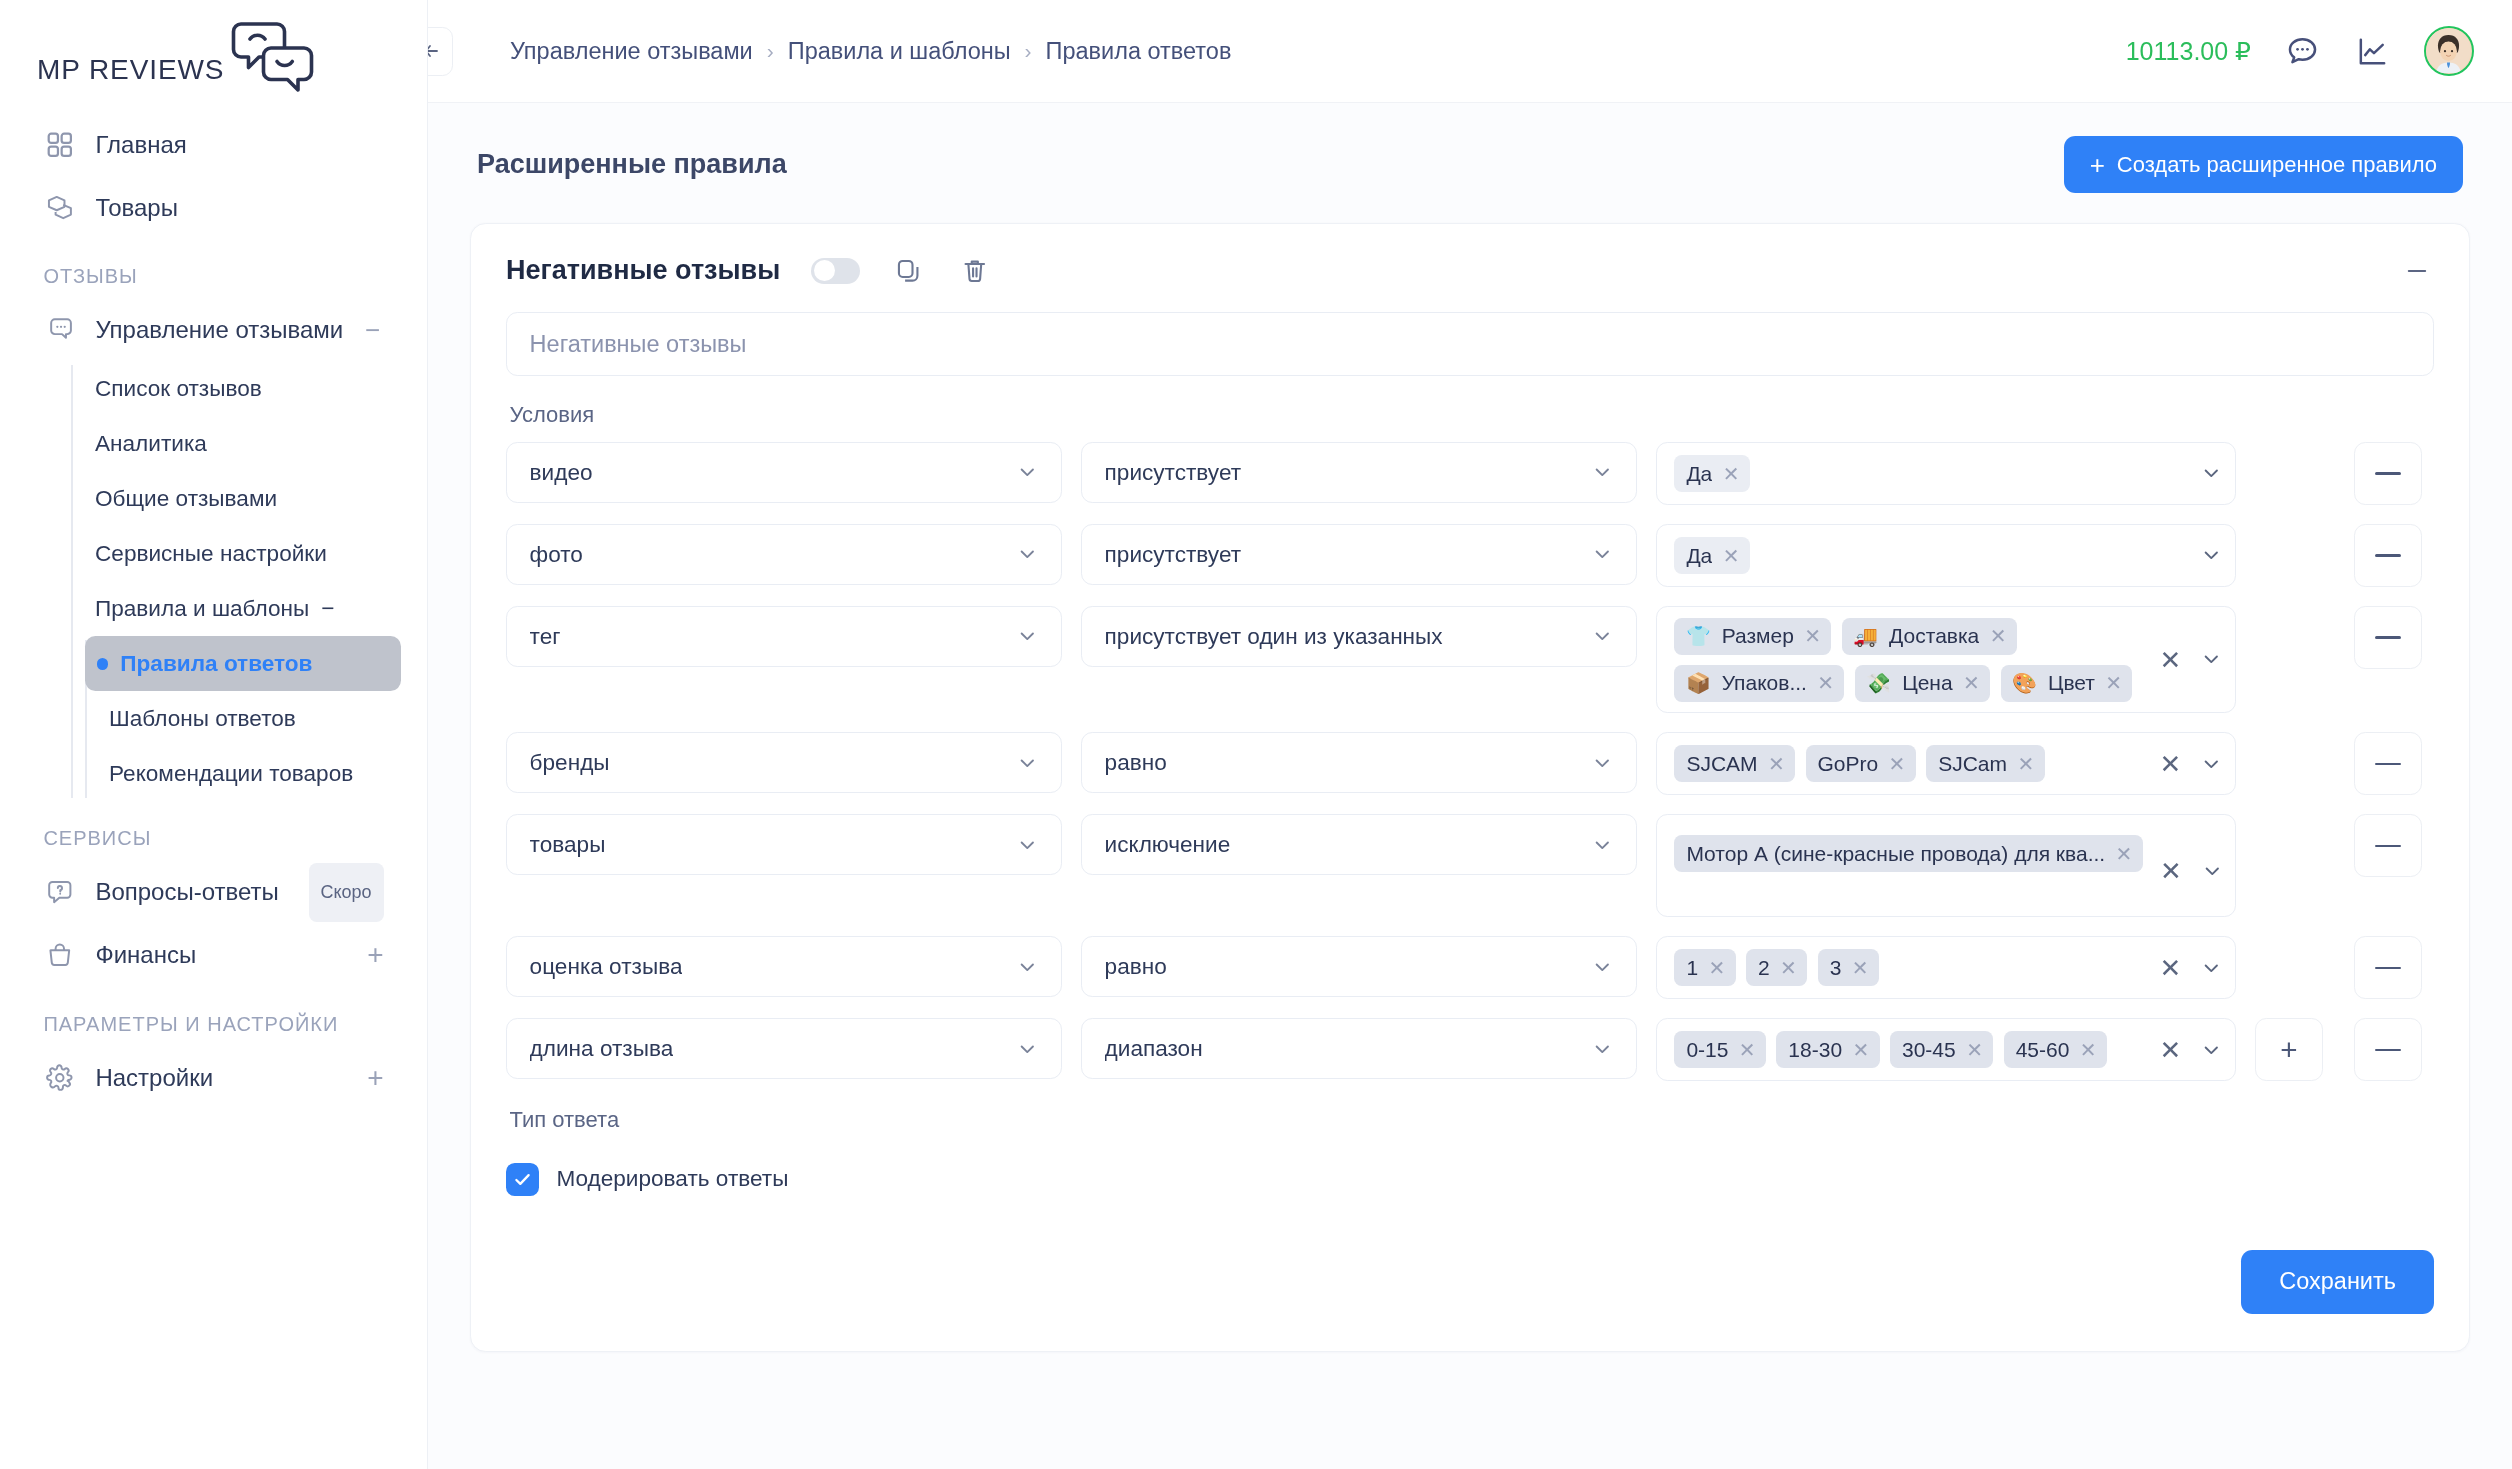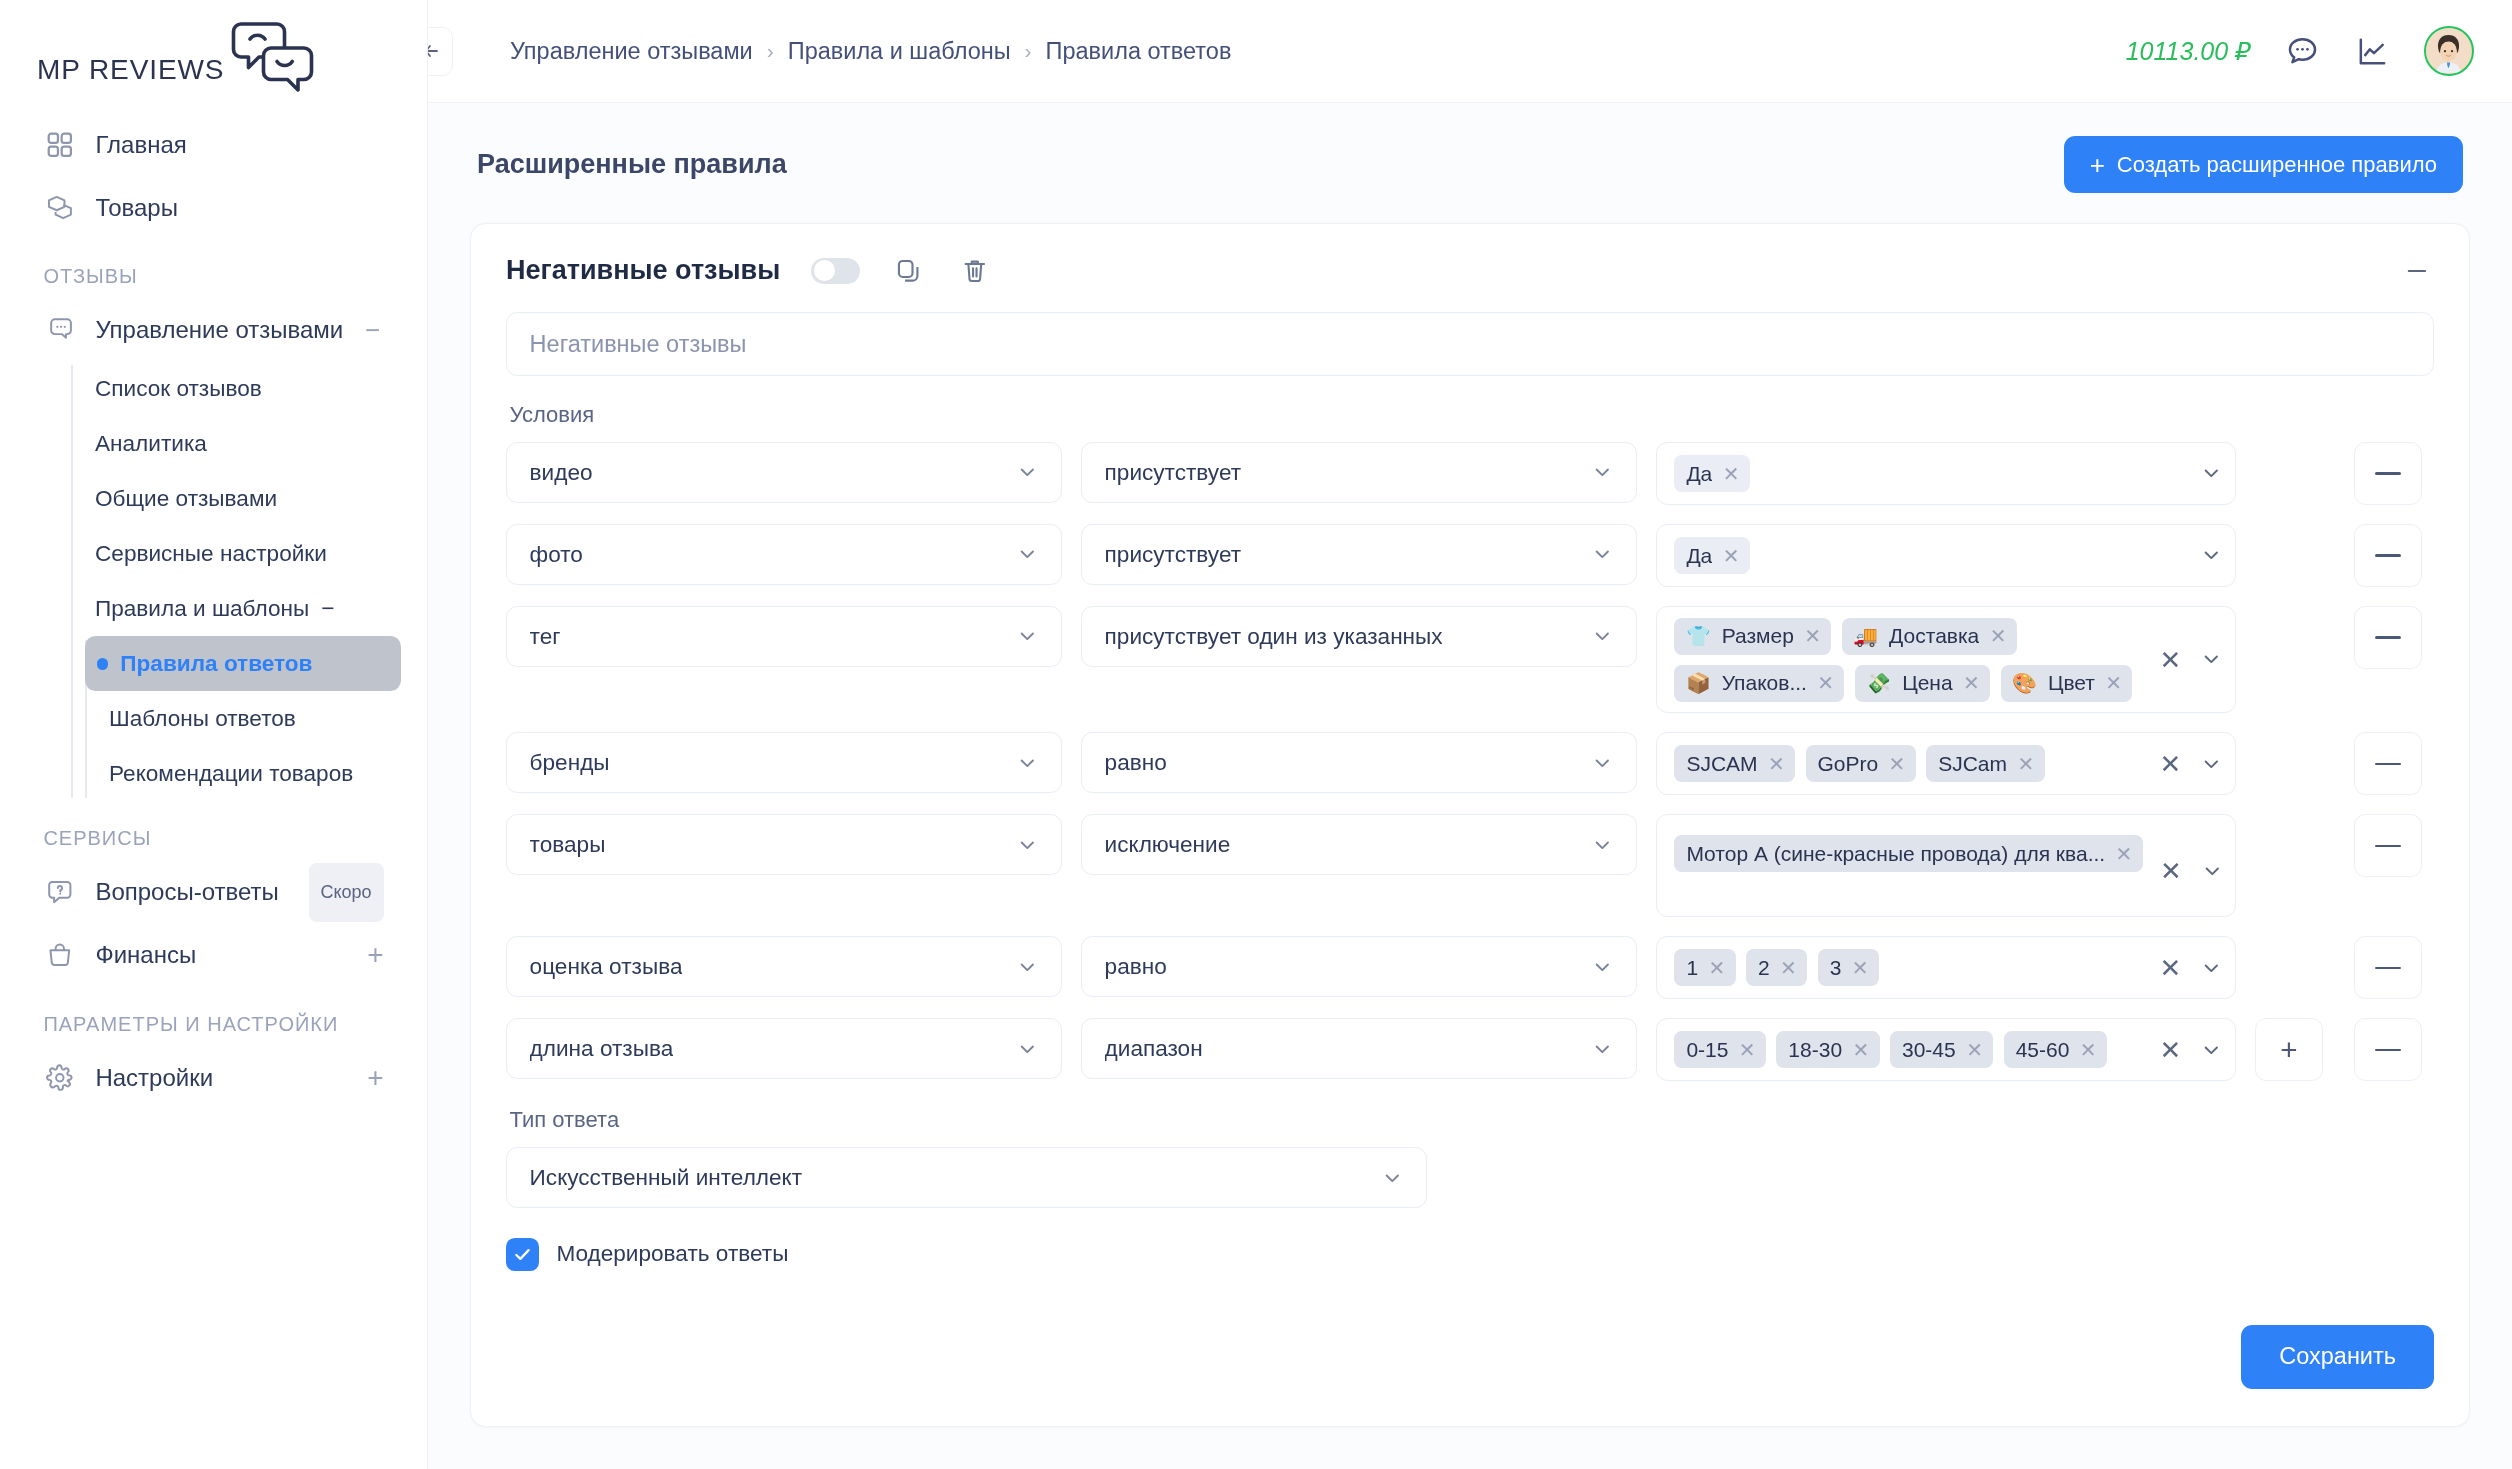--- a/index.html
+++ b/index.html
@@ -72,21 +72,21 @@
     padding: 0 38px 0 0; border-bottom: 0.9px solid #f0f2f6;
   }
   .collapse-btn {
     width:49px; height:49px; border:0.9px solid #eceff4; border-radius:10.4px; background:#fff;
     display:flex;align-items:center;justify-content:center; margin-left:-24px; color:#5a6482; cursor:pointer;
     flex:0 0 49px;
   }
   .breadcrumb { display:flex; align-items:center; gap:14px; margin-left:57px; font-size:23.5px; color:#44507a;}
   .crumb { cursor:pointer; white-space:nowrap;}
   .crumb-sep { color:#a6adc2; font-size:21px; }
-  .topbar-right { margin-left:auto; display:flex; align-items:center; gap:33px;font-style:italic; }
+  .topbar-right { margin-left:auto; display:flex; align-items:center; gap:33px; }
   .balance { color:#2bbd5b; font-size:25px; white-space:nowrap; }
   .ticon { width:37px; height:37px; color:#47507a; cursor:pointer; display:flex;align-items:center;justify-content:center;}
   .ticon svg{width:35px;height:35px;display:block;}
   .avatar {
     width:50px;height:50px;border-radius:50%;border:2.6px solid #22c55e;overflow:hidden;
     background:#f6d9bf; display:block; position:relative; cursor:pointer;
   }
 
   .content { flex:1; overflow:hidden; padding: 33px 42px 0 42px; }
   .page-head { display:flex; align-items:center; margin-bottom: 29.6px; padding: 0 7px;}
@@ -731,30 +731,20 @@
           </div>
           <button class="sq-btn">
             <span>+</span>
           </button>
           <button class="sq-btn">
               <span class="bar"></span>
             </button>
         </div>
 
         <div class="field-label">Тип ответа</div>
-        <div class="type-sel-wrap">
-          <div class="sel">
-            <span class="val">Искусственный интеллект</span>
-            <span class="chev">
-                <svg viewBox="0 0 24 24" fill="none" stroke="#7a8399" stroke-width="2" stroke-linecap="round" stroke-linejoin="round">
-                  <path d="M6 9l6 6 6-6"></path>
-                </svg>
-              </span>
-          </div>
-        </div>
 
         <div class="check-row">
           <span class="checkbox">
             <svg viewBox="0 0 24 24" fill="none" stroke="#ffffff" stroke-width="2.6" stroke-linecap="round" stroke-linejoin="round">
                 <path d="M5 12.5l4.5 4.5L19 7"></path>
               </svg>
           </span>
           <span class="check-label">Модерировать ответы</span>
         </div>
 

